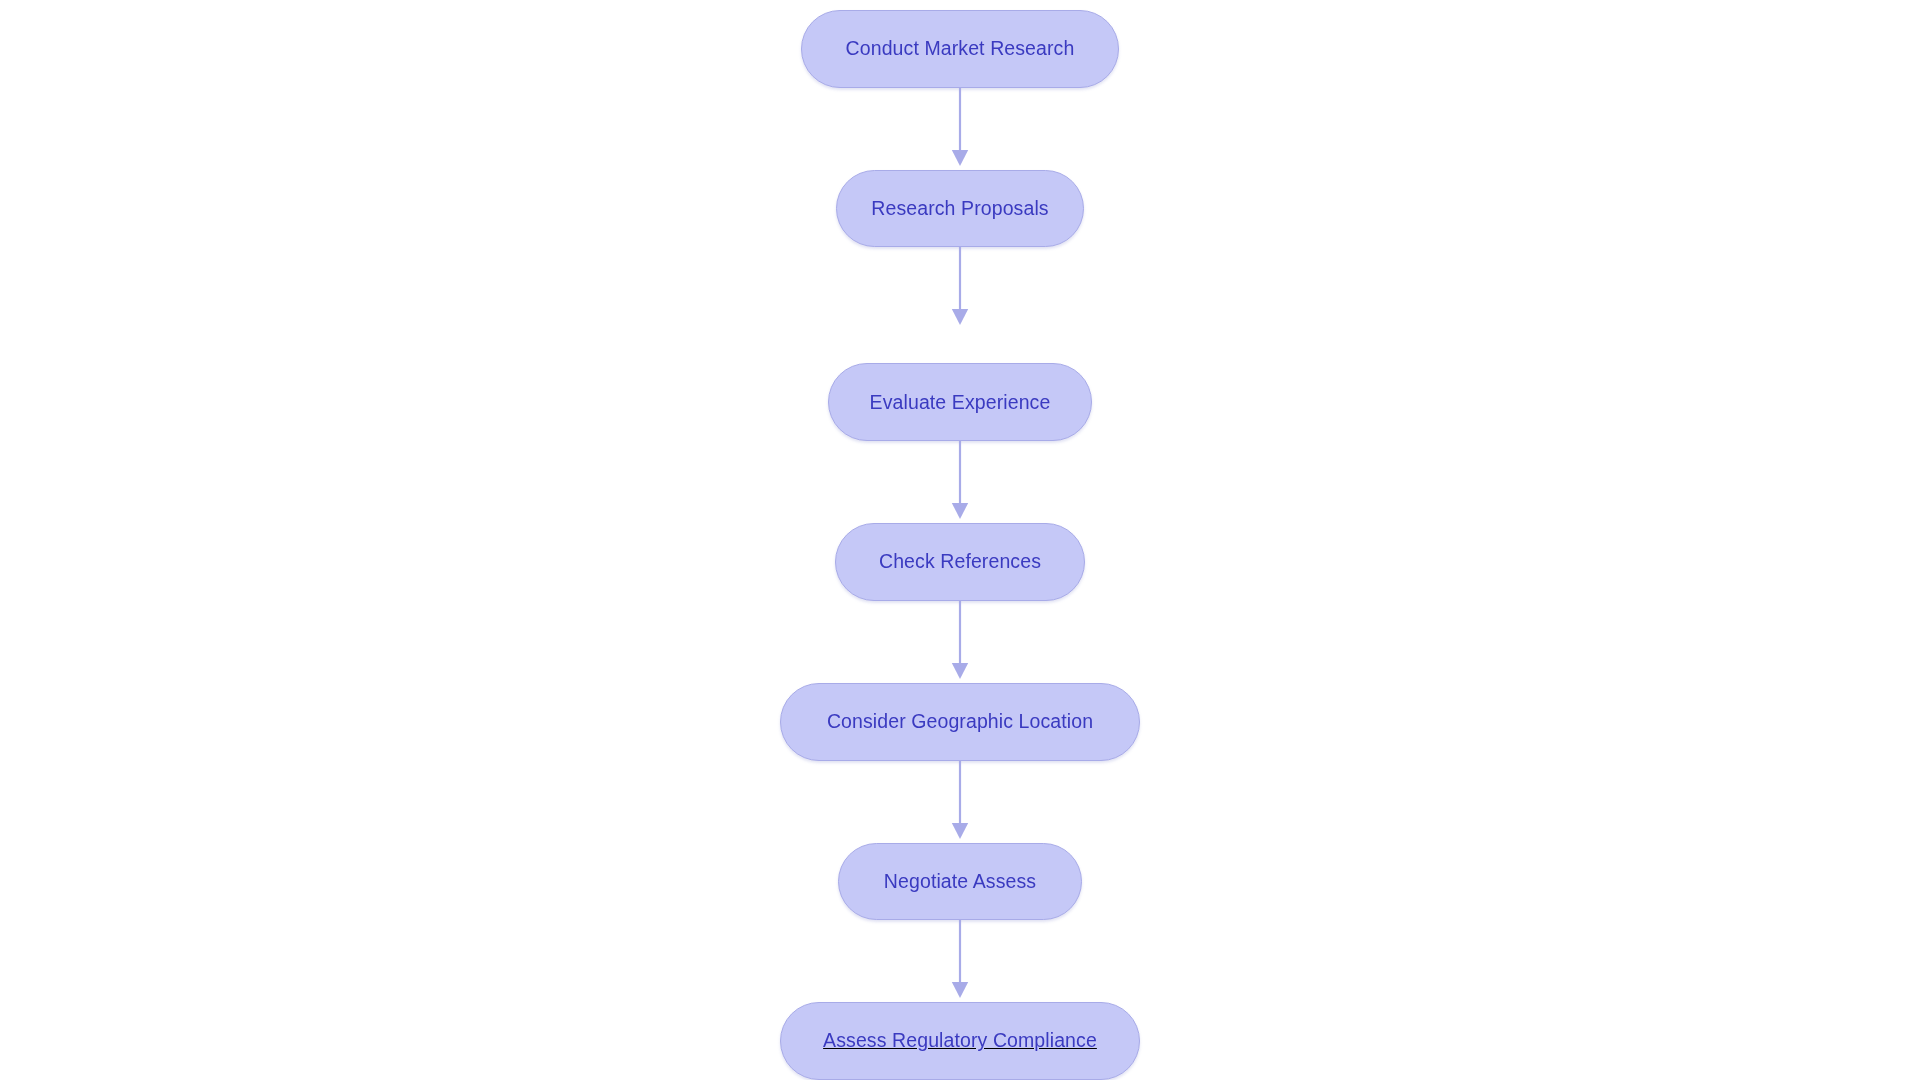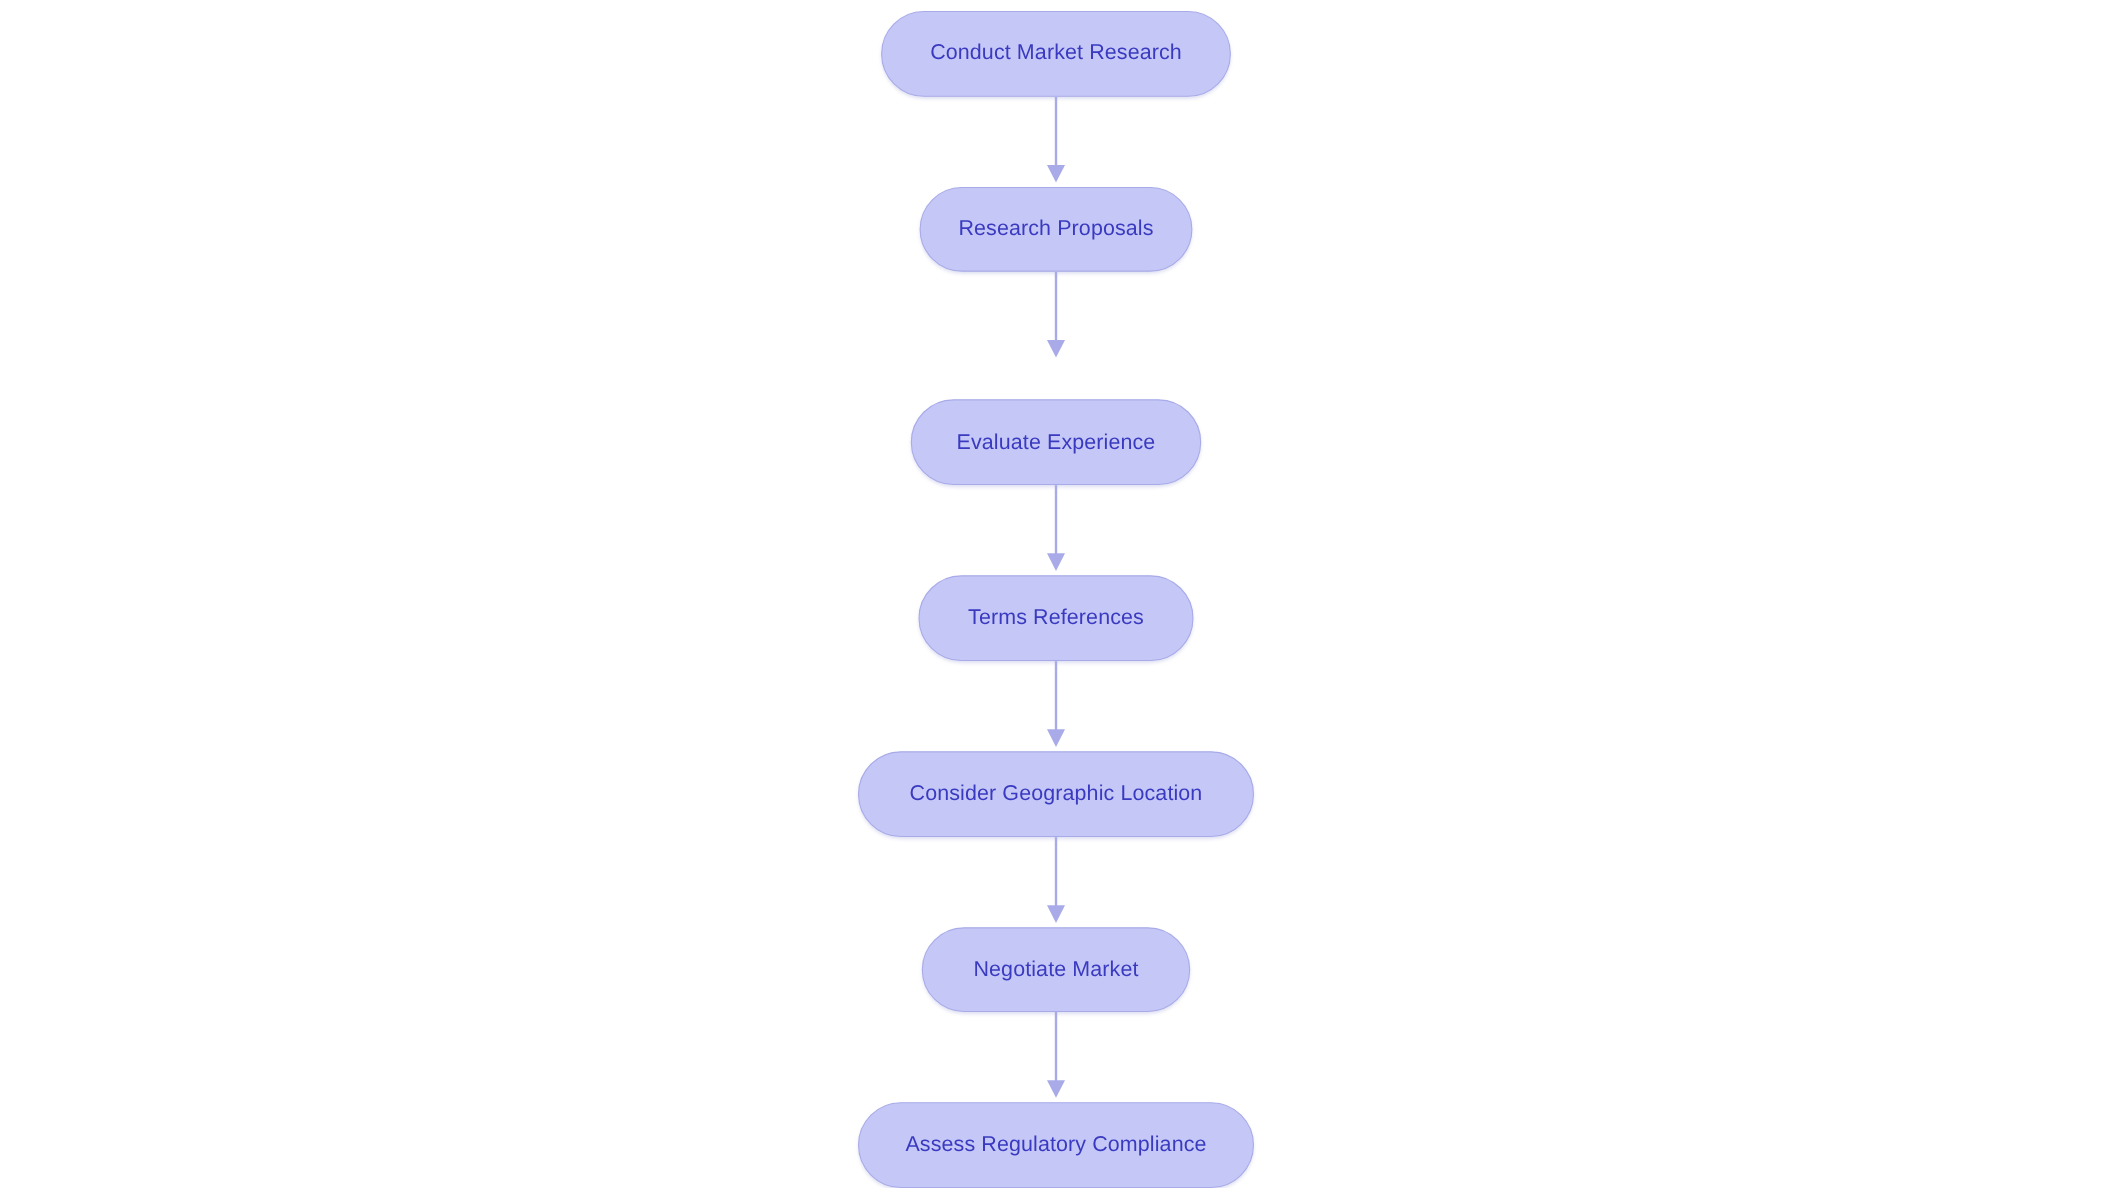--- a/index.html
+++ b/index.html
@@ -70,21 +70,21 @@
     overflow: visible;
   }
 
   
   .w-1 { width: 318px; }
   .w-2 { width: 248px; }
   .w-3 { width: 264px; margin-top: 34px; }
   .w-4 { width: 250px; }
   .w-5 { width: 360px; }
   .w-6 { width: 244px; }
-  .w-7 { width: 360px; }
+  .w-7 { width: 360px; text-decoration: underline; }
 
   .spacer-top { height: 10px; width: 1px; flex: 0 0 auto; }
 </style>
 </head>
 <body>
 
 <div id="flowchart">
   <div class="flow-column">
 
     <div class="spacer-top"></div>
@@ -116,21 +116,21 @@
     </div>
 
     <div class="connector">
       <svg viewBox="0 0 24 82" xmlns="http://www.w3.org/2000/svg" aria-hidden="true">
         <line x1="12" y1="0" x2="12" y2="66" stroke="#a8abe8" stroke-width="2.2"></line>
         <polygon points="12,78 3.8,62 20.2,62" fill="#a8abe8"></polygon>
       </svg>
     </div>
 
     <div class="node w-4">
-      <span class="node-label">Terms References</span>
+      <span class="node-label">Check References</span>
     </div>
 
     <div class="connector">
       <svg viewBox="0 0 24 82" xmlns="http://www.w3.org/2000/svg" aria-hidden="true">
         <line x1="12" y1="0" x2="12" y2="66" stroke="#a8abe8" stroke-width="2.2"></line>
         <polygon points="12,78 3.8,62 20.2,62" fill="#a8abe8"></polygon>
       </svg>
     </div>
 
     <div class="node w-5">
@@ -138,21 +138,21 @@
     </div>
 
     <div class="connector">
       <svg viewBox="0 0 24 82" xmlns="http://www.w3.org/2000/svg" aria-hidden="true">
         <line x1="12" y1="0" x2="12" y2="66" stroke="#a8abe8" stroke-width="2.2"></line>
         <polygon points="12,78 3.8,62 20.2,62" fill="#a8abe8"></polygon>
       </svg>
     </div>
 
     <div class="node w-6">
-      <span class="node-label">Negotiate Market</span>
+      <span class="node-label">Negotiate Assess</span>
     </div>
 
     <div class="connector">
       <svg viewBox="0 0 24 82" xmlns="http://www.w3.org/2000/svg" aria-hidden="true">
         <line x1="12" y1="0" x2="12" y2="66" stroke="#a8abe8" stroke-width="2.2"></line>
         <polygon points="12,78 3.8,62 20.2,62" fill="#a8abe8"></polygon>
       </svg>
     </div>
 
     <div class="node w-7">

